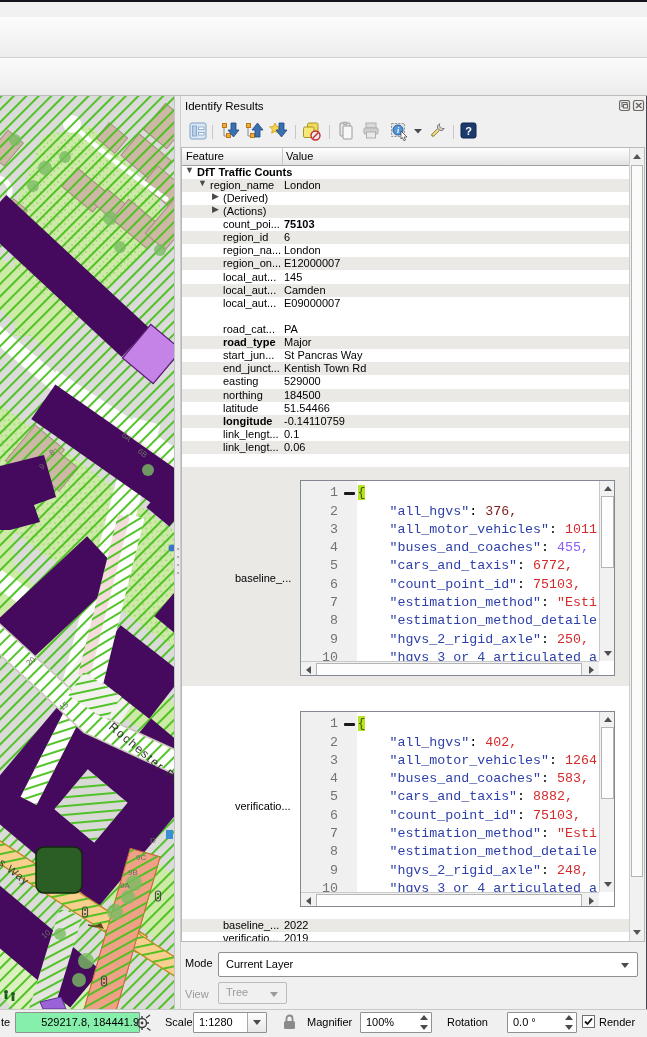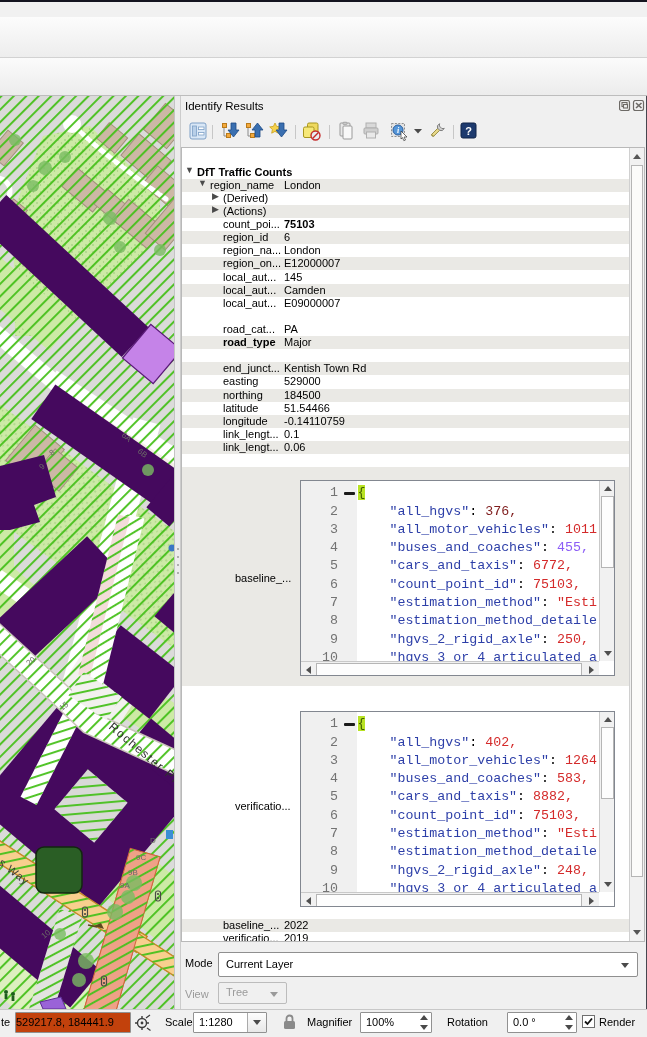--- a/index.html
+++ b/index.html
@@ -230,20 +230,25 @@
     </g>
     <g transform="translate(272 4)">
       <rect x="0" y="2" width="1" height="14" fill="#c7c7c7"></rect>
     </g>
     <g transform="translate(280 4)">
       <rect x="0" y="0" width="15" height="15" rx="2" fill="#1d3a6e" stroke="#0e2348"></rect>
       <text x="7.5" y="11.5" font-size="11" font-weight="bold" font-family="Liberation Sans, sans-serif" fill="#fff" text-anchor="middle">?</text>
     </g>
   </svg>
 <div class="abs" style="left:181px;top:147px;width:464px;height:795px;background:#ffffff;border:1px solid #b9b9b9;box-sizing:border-box;overflow:hidden">
+    <div style="position:absolute;left:0;top:0;width:448px;height:17px;background:linear-gradient(#ffffff,#e3e3e3);border-bottom:1px solid #a0a0a0">
+      <span style="position:absolute;left:4px;top:2px">Feature</span>
+      <span style="position:absolute;left:104px;top:2px">Value</span>
+      <div style="position:absolute;left:100px;top:0;width:1px;height:17px;background:#c8c8c8"></div>
+    </div>
     <div style="position:absolute;left:0;top:-147px;width:448px;height:1100px">
       <div style="position:absolute;left:0;top:164.5px;width:450px;height:13.12px;background:#ffffff">
         <span style="position:absolute;left:3px;top:-1px;color:#4a4a4a;font-size:9px">▼</span>
         <span style="position:absolute;left:15px;top:0;font-weight:bold;white-space:nowrap">DfT Traffic Counts</span>
         <span style="position:absolute;left:102px;top:0;font-weight:bold;white-space:nowrap"></span>
       </div>
       <div style="position:absolute;left:0;top:177.6px;width:450px;height:13.12px;background:#eae9e5">
         <span style="position:absolute;left:16px;top:-1px;color:#4a4a4a;font-size:9px">▼</span>
         <span style="position:absolute;left:28px;top:0;font-weight:normal;white-space:nowrap">region_name</span>
         <span style="position:absolute;left:102px;top:0;font-weight:normal;white-space:nowrap">London</span>
@@ -287,38 +292,42 @@
         <span style="position:absolute;left:102px;top:0;font-weight:normal;white-space:nowrap">E09000007</span>
       </div>
       <div style="position:absolute;left:0;top:321.9px;width:450px;height:13.12px;background:#ffffff">
         <span style="position:absolute;left:41px;top:0;font-weight:normal;white-space:nowrap">road_cat...</span>
         <span style="position:absolute;left:102px;top:0;font-weight:normal;white-space:nowrap">PA</span>
       </div>
       <div style="position:absolute;left:0;top:335.1px;width:450px;height:13.12px;background:#eae9e5">
         <span style="position:absolute;left:41px;top:0;font-weight:bold;white-space:nowrap">road_type</span>
         <span style="position:absolute;left:102px;top:0;font-weight:normal;white-space:nowrap">Major</span>
       </div>
+      <div style="position:absolute;left:0;top:348.2px;width:450px;height:13.12px;background:#ffffff">
+        <span style="position:absolute;left:41px;top:0;font-weight:normal;white-space:nowrap">start_jun...</span>
+        <span style="position:absolute;left:102px;top:0;font-weight:normal;white-space:nowrap">St Pancras Way</span>
+      </div>
       <div style="position:absolute;left:0;top:361.3px;width:450px;height:13.12px;background:#eae9e5">
         <span style="position:absolute;left:41px;top:0;font-weight:normal;white-space:nowrap">end_junct...</span>
         <span style="position:absolute;left:102px;top:0;font-weight:normal;white-space:nowrap">Kentish Town Rd</span>
       </div>
       <div style="position:absolute;left:0;top:374.4px;width:450px;height:13.12px;background:#ffffff">
         <span style="position:absolute;left:41px;top:0;font-weight:normal;white-space:nowrap">easting</span>
         <span style="position:absolute;left:102px;top:0;font-weight:normal;white-space:nowrap">529000</span>
       </div>
       <div style="position:absolute;left:0;top:387.5px;width:450px;height:13.12px;background:#eae9e5">
         <span style="position:absolute;left:41px;top:0;font-weight:normal;white-space:nowrap">northing</span>
         <span style="position:absolute;left:102px;top:0;font-weight:normal;white-space:nowrap">184500</span>
       </div>
       <div style="position:absolute;left:0;top:400.7px;width:450px;height:13.12px;background:#ffffff">
         <span style="position:absolute;left:41px;top:0;font-weight:normal;white-space:nowrap">latitude</span>
         <span style="position:absolute;left:102px;top:0;font-weight:normal;white-space:nowrap">51.54466</span>
       </div>
       <div style="position:absolute;left:0;top:413.8px;width:450px;height:13.12px;background:#eae9e5">
-        <span style="position:absolute;left:41px;top:0;font-weight:normal;white-space:nowrap">longitude</span>
+        <span style="position:absolute;left:41px;top:0;font-weight:bold;white-space:nowrap">longitude</span>
         <span style="position:absolute;left:102px;top:0;font-weight:normal;white-space:nowrap">-0.14110759</span>
       </div>
       <div style="position:absolute;left:0;top:426.9px;width:450px;height:13.12px;background:#ffffff">
         <span style="position:absolute;left:41px;top:0;font-weight:normal;white-space:nowrap">link_lengt...</span>
         <span style="position:absolute;left:102px;top:0;font-weight:normal;white-space:nowrap">0.1</span>
       </div>
       <div style="position:absolute;left:0;top:440.0px;width:450px;height:13.12px;background:#eae9e5">
         <span style="position:absolute;left:41px;top:0;font-weight:normal;white-space:nowrap">link_lengt...</span>
         <span style="position:absolute;left:102px;top:0;font-weight:normal;white-space:nowrap">0.06</span>
       </div>
@@ -417,21 +426,21 @@
     <span style="position:absolute;left:7px;top:5px">Current Layer</span>
     <div style="position:absolute;right:8px;top:10px;width:0;height:0;border-left:4.5px solid transparent;border-right:4.5px solid transparent;border-top:5px solid #4a4a4a"></div>
   </div>
 <div class="abs" style="left:185px;top:988px;color:#9a9a9a">View</div>
 <div class="abs" style="left:218px;top:982px;width:69px;height:22px;background:#f0f0f0;border:1px solid #bcbcbc;border-radius:2px;box-sizing:border-box">
     <span style="position:absolute;left:7px;top:3px;color:#9a9a9a">Tree</span>
     <div style="position:absolute;right:8px;top:9px;width:0;height:0;border-left:4.5px solid transparent;border-right:4.5px solid transparent;border-top:5px solid #9a9a9a"></div>
   </div>
 <div class="abs" style="left:0;top:1009px;width:647px;height:28px;background:#f0f0f0;border-top:1px solid #c8c8c8">
     <span style="position:absolute;left:1px;top:6px">te</span>
-    <div style="position:absolute;left:15px;top:2px;width:116px;height:21px;background:#c2410c;border:1px solid #919191;border-radius:1px;box-sizing:border-box;text-align:left;line-height:19px">529217.8, 184441.9</div>
+    <div style="position:absolute;left:15px;top:2px;width:125px;height:21px;background:#86efac;border:1px solid #919191;border-radius:1px;box-sizing:border-box;text-align:right;line-height:19px">529217.8, 184441.9</div>
     <svg width="18" height="18" viewBox="0 0 18 18" style="position:absolute;left:134px;top:4px">
       <circle cx="8" cy="9" r="4.5" fill="none" stroke="#3c3c3c" stroke-width="1.4"></circle>
       <circle cx="8" cy="9" r="1.4" fill="#3c3c3c"></circle>
       <path d="M8 2 V4.5 M8 13.5 V16 M1 9 H3.5 M12.5 9 H15" stroke="#3c3c3c" stroke-width="1.4"></path>
       <path d="M12 4 L16 1 M13 14 L16.5 16.5" stroke="#3c3c3c" stroke-width="1.2"></path>
     </svg>
     <span style="position:absolute;left:165px;top:6px">Scale</span>
     <div style="position:absolute;left:193px;top:2px;width:74px;height:21px;background:#fff;border:1px solid #919191;border-radius:1px;box-sizing:border-box">
       <span style="position:absolute;left:5px;top:3px">1:1280</span>
       <div style="position:absolute;right:0;top:0;width:18px;height:19px;background:linear-gradient(#fdfdfd,#e8e8e8);border-left:1px solid #aaa">

